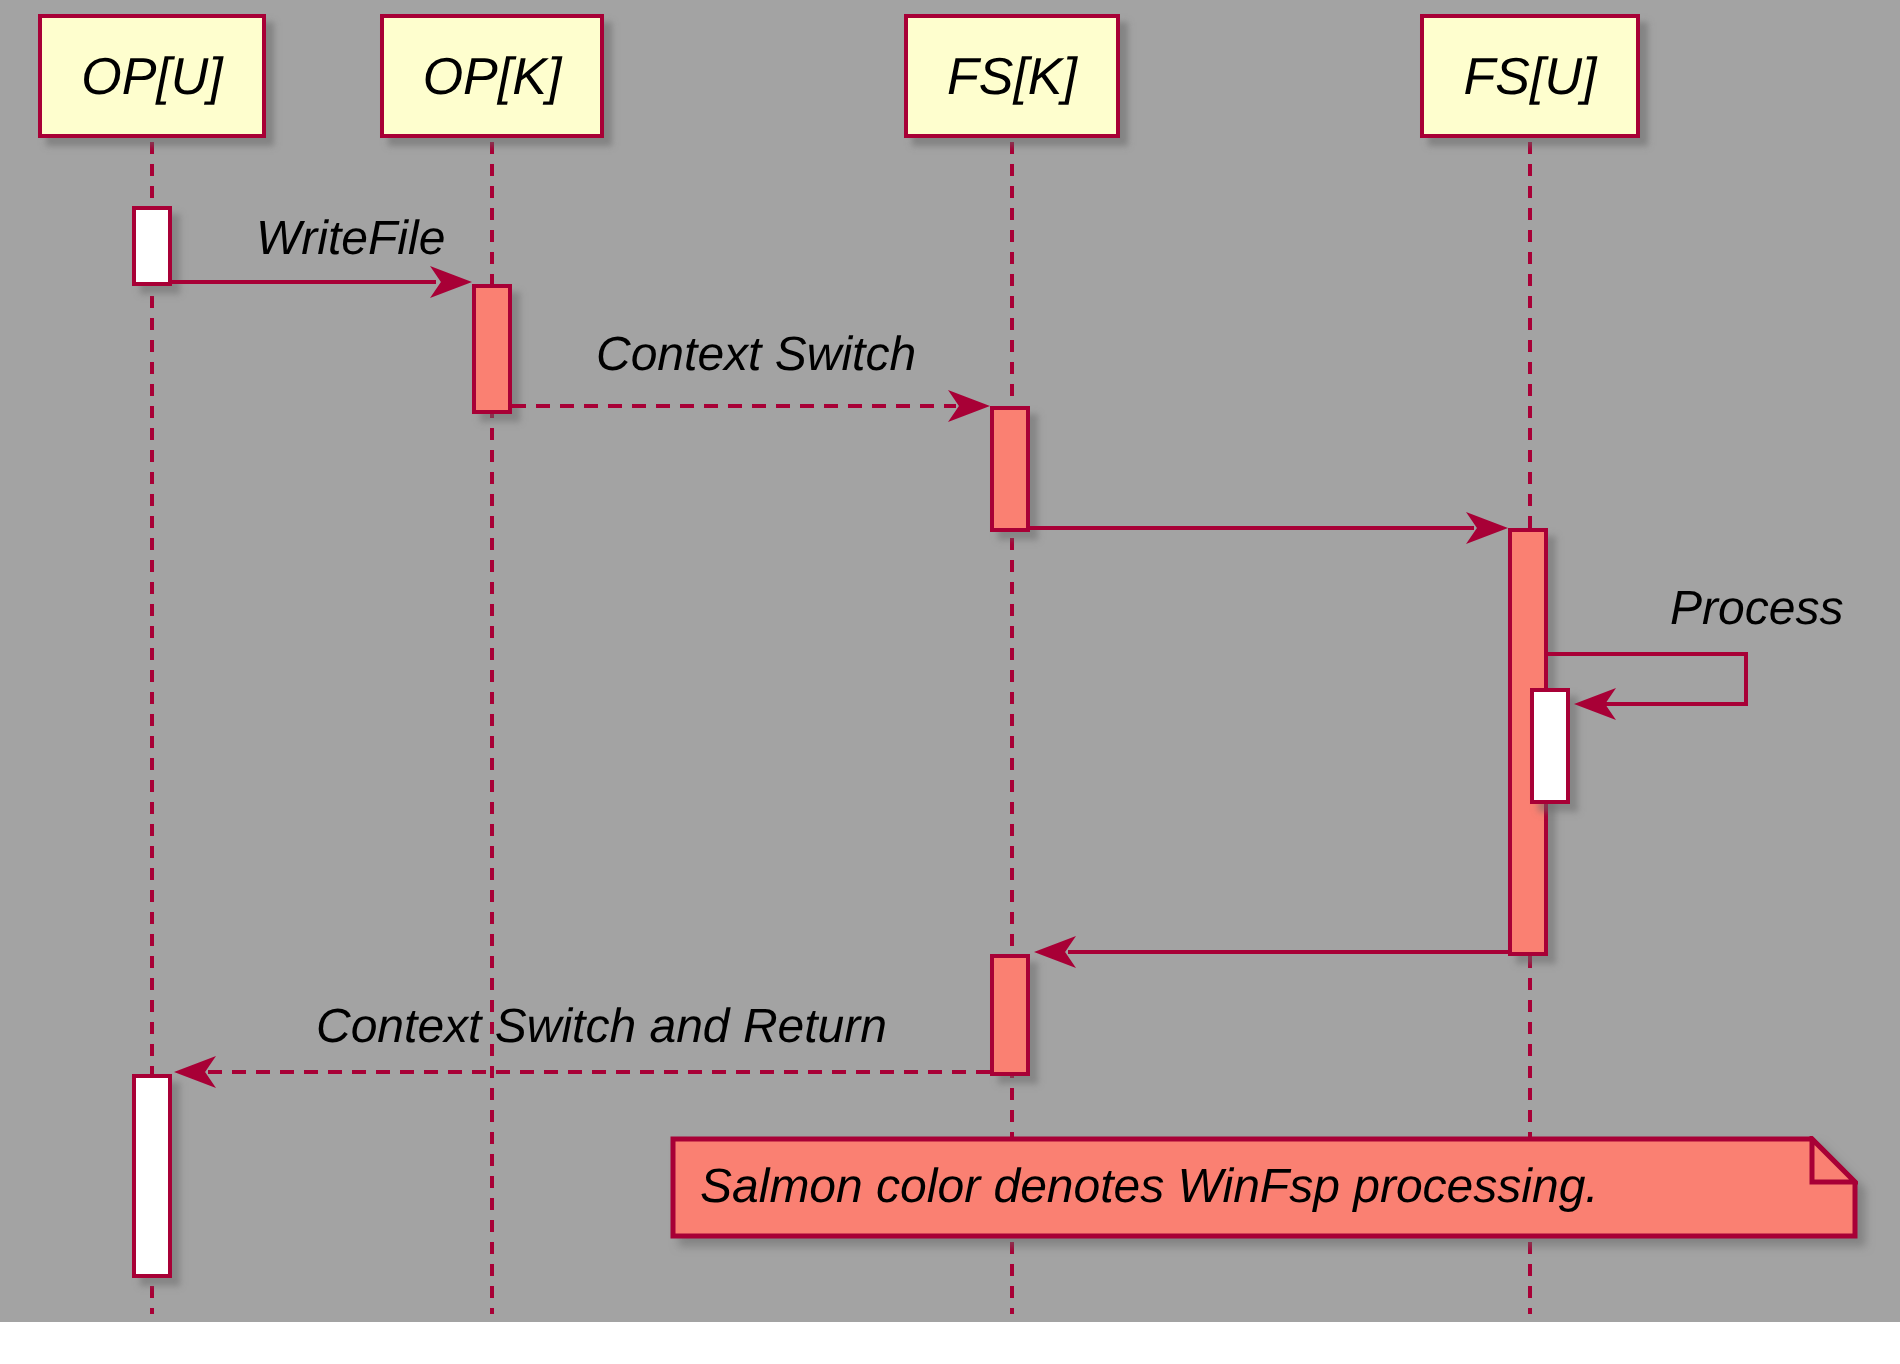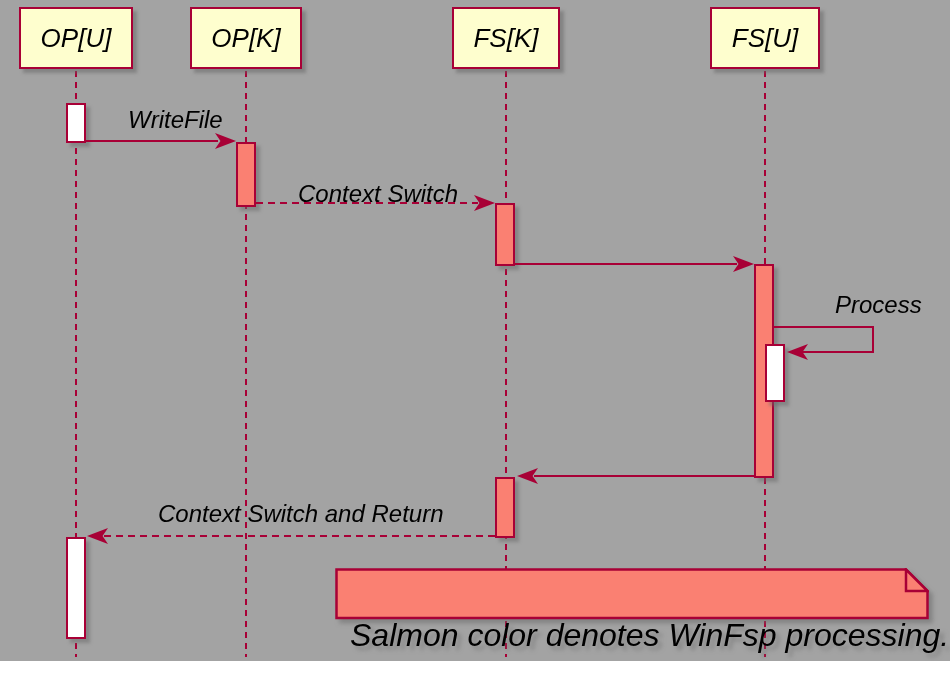--- a/index.html
+++ b/index.html
@@ -94,24 +94,23 @@
     height: 52px;
     filter: drop-shadow(4px 4px 2px rgba(105,105,105,0.55));
   }
   .note-wrap svg { position: absolute; left: 0; top: 0; }
   .note-text {
     position: absolute;
     left: 15px;
     top: 0;
     height: 51px;
     line-height: 51px;
-    font-size: 32px;
+    font-size: 24px;
     color: #000000;
     white-space: nowrap;
-    margin-top: 42px;
   }
 </style>
 </head>
 <body>
 
 <div class="canvas">
 
   <div class="lifeline" style="left:75px;"></div>
   <div class="lifeline" style="left:245px;"></div>
   <div class="lifeline" style="left:505px;"></div>
@@ -135,21 +134,21 @@
   <div class="activation salmon" style="left:495px; top:203px; height:63px;"></div>
   <div class="activation salmon" style="left:754px; top:264px; height:214px;"></div>
   <div class="activation white" style="left:765px; top:344px; height:58px;"></div>
   <div class="activation salmon" style="left:495px; top:477px; height:61px;"></div>
   <div class="activation white" style="left:66px;  top:537px; height:102px;"></div>
 
   <div class="msg-label" style="left:92px; top:106px;">WriteFile</div>
   <div class="msg-line" style="left:86px; top:140px; width:132px;"></div>
   <div class="arrowhead right" style="left:215px; top:133px;"></div>
 
-  <div class="msg-label" style="left:262px; top:180px;">Context Switch</div>
+  <div class="msg-label" style="left:262px; top:164px;">Context Switch</div>
   <div class="msg-line dashed" style="left:256px; top:202px; width:222px;"></div>
   <div class="arrowhead right" style="left:474px; top:195px;"></div>
 
   <div class="msg-line" style="left:515px; top:263px; width:222px;"></div>
   <div class="arrowhead right" style="left:733px; top:256px;"></div>
 
   <div class="msg-label" style="left:799px; top:291px;">Process</div>
   <div class="msg-line" style="left:774px; top:326px; width:100px;"></div>
   <div class="msg-vline" style="left:872px; top:326px; height:27px;"></div>
   <div class="msg-line" style="left:790px; top:351px; width:84px;"></div>

